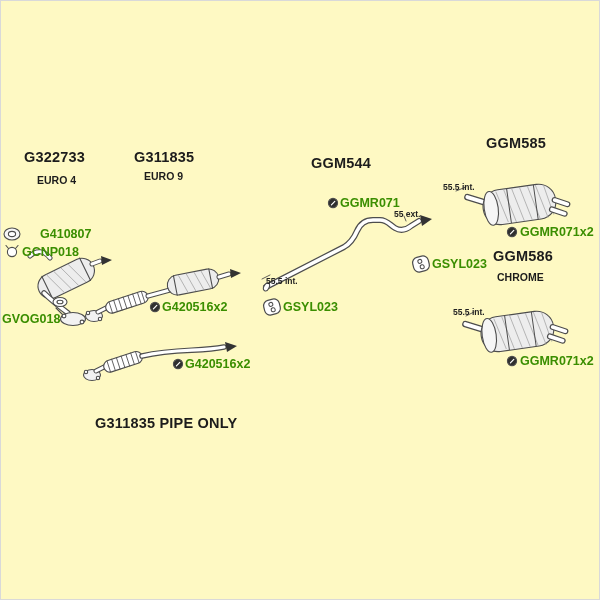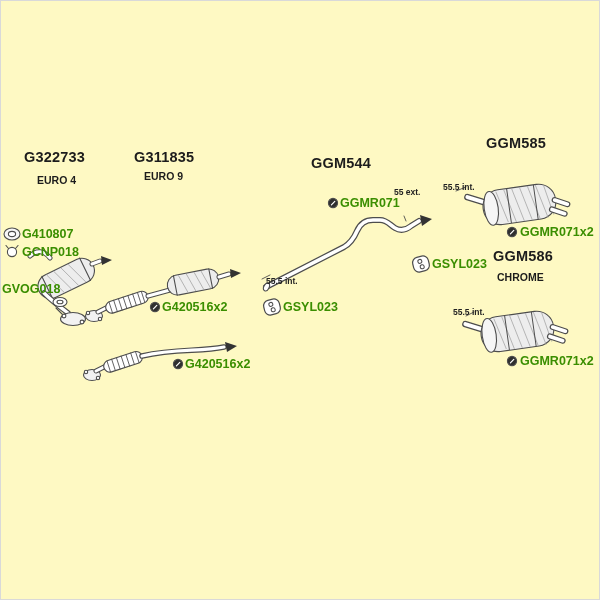--- a/index.html
+++ b/index.html
@@ -180,30 +180,31 @@
   </svg>
 
   <div class="lbl hdr" style="left:24px;top:150px">G322733</div>
   <div class="lbl sub" style="left:37px;top:175px">EURO 4</div>
   <div class="lbl hdr" style="left:134px;top:150px">G311835</div>
   <div class="lbl sub" style="left:144px;top:171px">EURO 9</div>
   <div class="lbl hdr" style="left:311px;top:156px">GGM544</div>
   <div class="lbl hdr" style="left:486px;top:136px">GGM585</div>
   <div class="lbl hdr" style="left:493px;top:249px">GGM586</div>
   <div class="lbl sub" style="left:497px;top:272px">CHROME</div>
-
-  <a class="lbl part" style="left:22px;top:228px">G410807</a>
+  <div class="lbl hdr" style="left:95px;top:416px">G311835 PIPE ONLY</div>
+
+  <a class="lbl part" style="left:40px;top:228px">G410807</a>
   <a class="lbl part" style="left:22px;top:246px">GCNP018</a>
-  <a class="lbl part" style="left:2px;top:283px">GVOG018</a>
+  <a class="lbl part" style="left:2px;top:313px">GVOG018</a>
   <a class="lbl part" style="left:162px;top:301px">G420516x2</a>
   <a class="lbl part" style="left:185px;top:358px">G420516x2</a>
   <a class="lbl part" style="left:340px;top:197px">GGMR071</a>
   <a class="lbl part" style="left:432px;top:258px">GSYL023</a>
   <a class="lbl part" style="left:283px;top:301px">GSYL023</a>
   <a class="lbl part" style="left:520px;top:226px">GGMR071x2</a>
   <a class="lbl part" style="left:520px;top:355px">GGMR071x2</a>
 
   <div class="lbl dim" style="left:443px;top:183px">55.5 int.</div>
-  <div class="lbl dim" style="left:394px;top:188px">55 ext.</div>
+  <div class="lbl dim" style="left:394px;top:210px">55 ext.</div>
   <div class="lbl dim" style="left:266px;top:277px">55.5 int.</div>
   <div class="lbl dim" style="left:453px;top:308px">55.5 int.</div>
 
 </div>
 
 </body></html>

